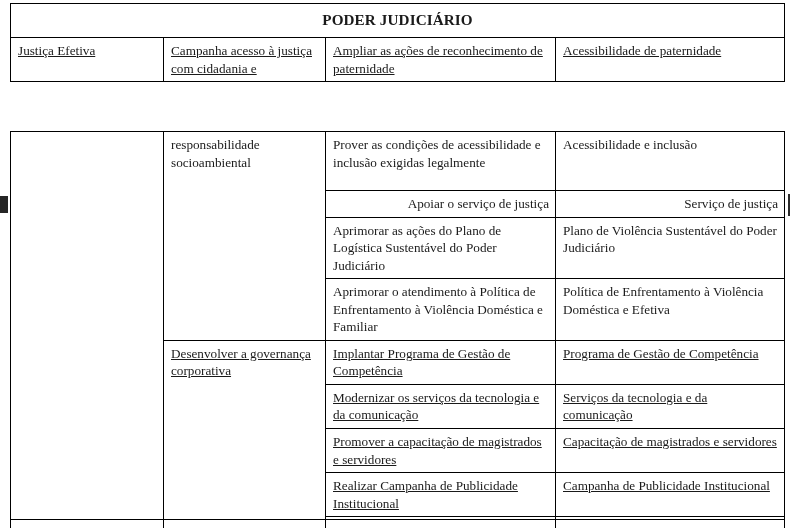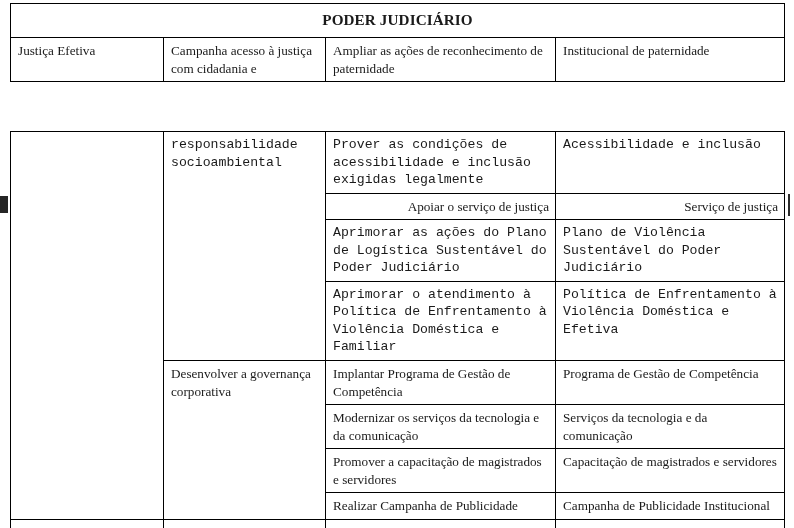--- a/index.html
+++ b/index.html
@@ -79,22 +79,22 @@
   }
   td.banner.banner-sub {
     font-size: 15.4px;
     padding: 8px 6px 9px;
   }
 
   
   td.empty { }
 
   
-  tr.r-2line td { height: 32px; }
-  tr.r-3line td { height: 50px; font-family: Liberation Mono, monospace; }
+  tr.r-2line td { height: 32px; text-decoration: underline; }
+  tr.r-3line td { height: 50px; }
   tr.r-1line td { height: 16px; text-align: right; }
 
   
   td.col1-span { }
 
   
   .hl-pink {
     background: #f3c7bf;
     padding: 0 1px;
     box-decoration-break: clone;
@@ -139,21 +139,21 @@
         <col class="c4">
     </colgroup>
     <tbody>
       <tr>
         <td class="banner" colspan="4">PODER JUDICIÁRIO</td>
       </tr>
       <tr class="r-2line">
         <td>Justiça Efetiva</td>
         <td>Campanha acesso à justiça com cidadania e</td>
         <td>Ampliar as ações de reconhecimento de paternidade</td>
-        <td>Institucional de paternidade</td>
+        <td>Acessibilidade de paternidade</td>
       </tr>
     </tbody>
   </table>
 
   <table class="tbl-block block-main">
     <colgroup>
       <col class="c1">
         <col class="c2">
         <col class="c3">
         <col class="c4">

